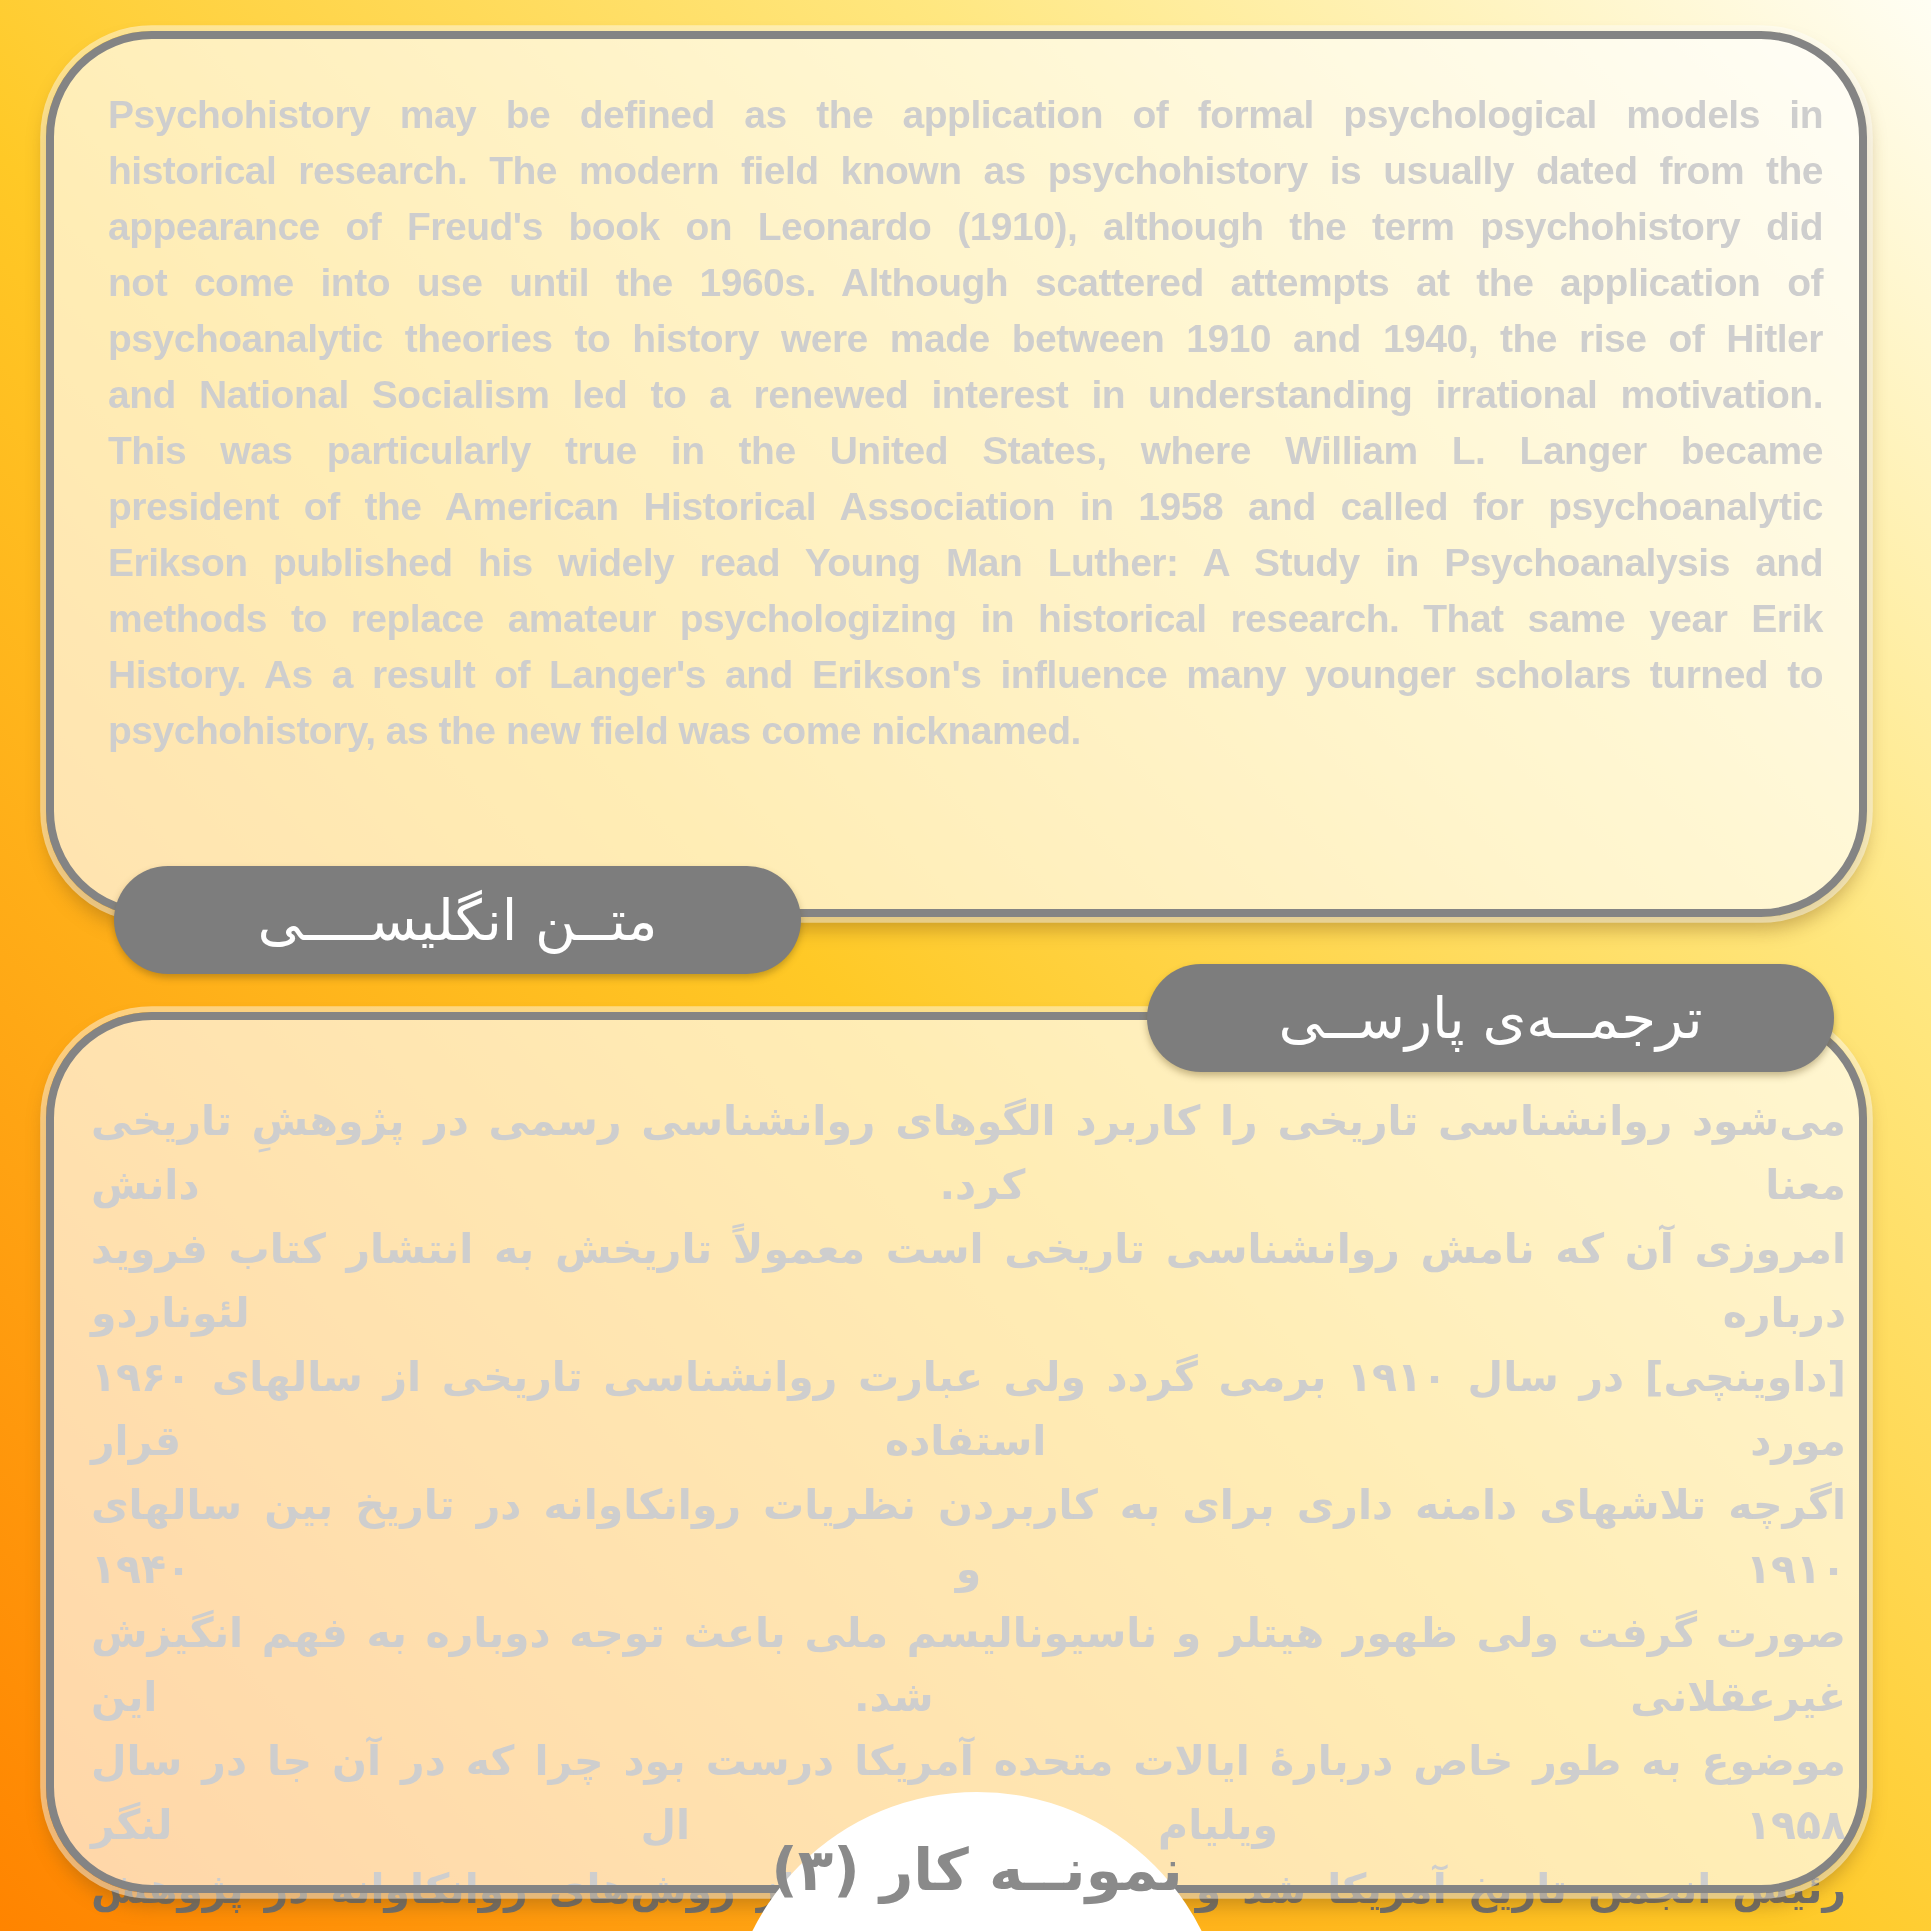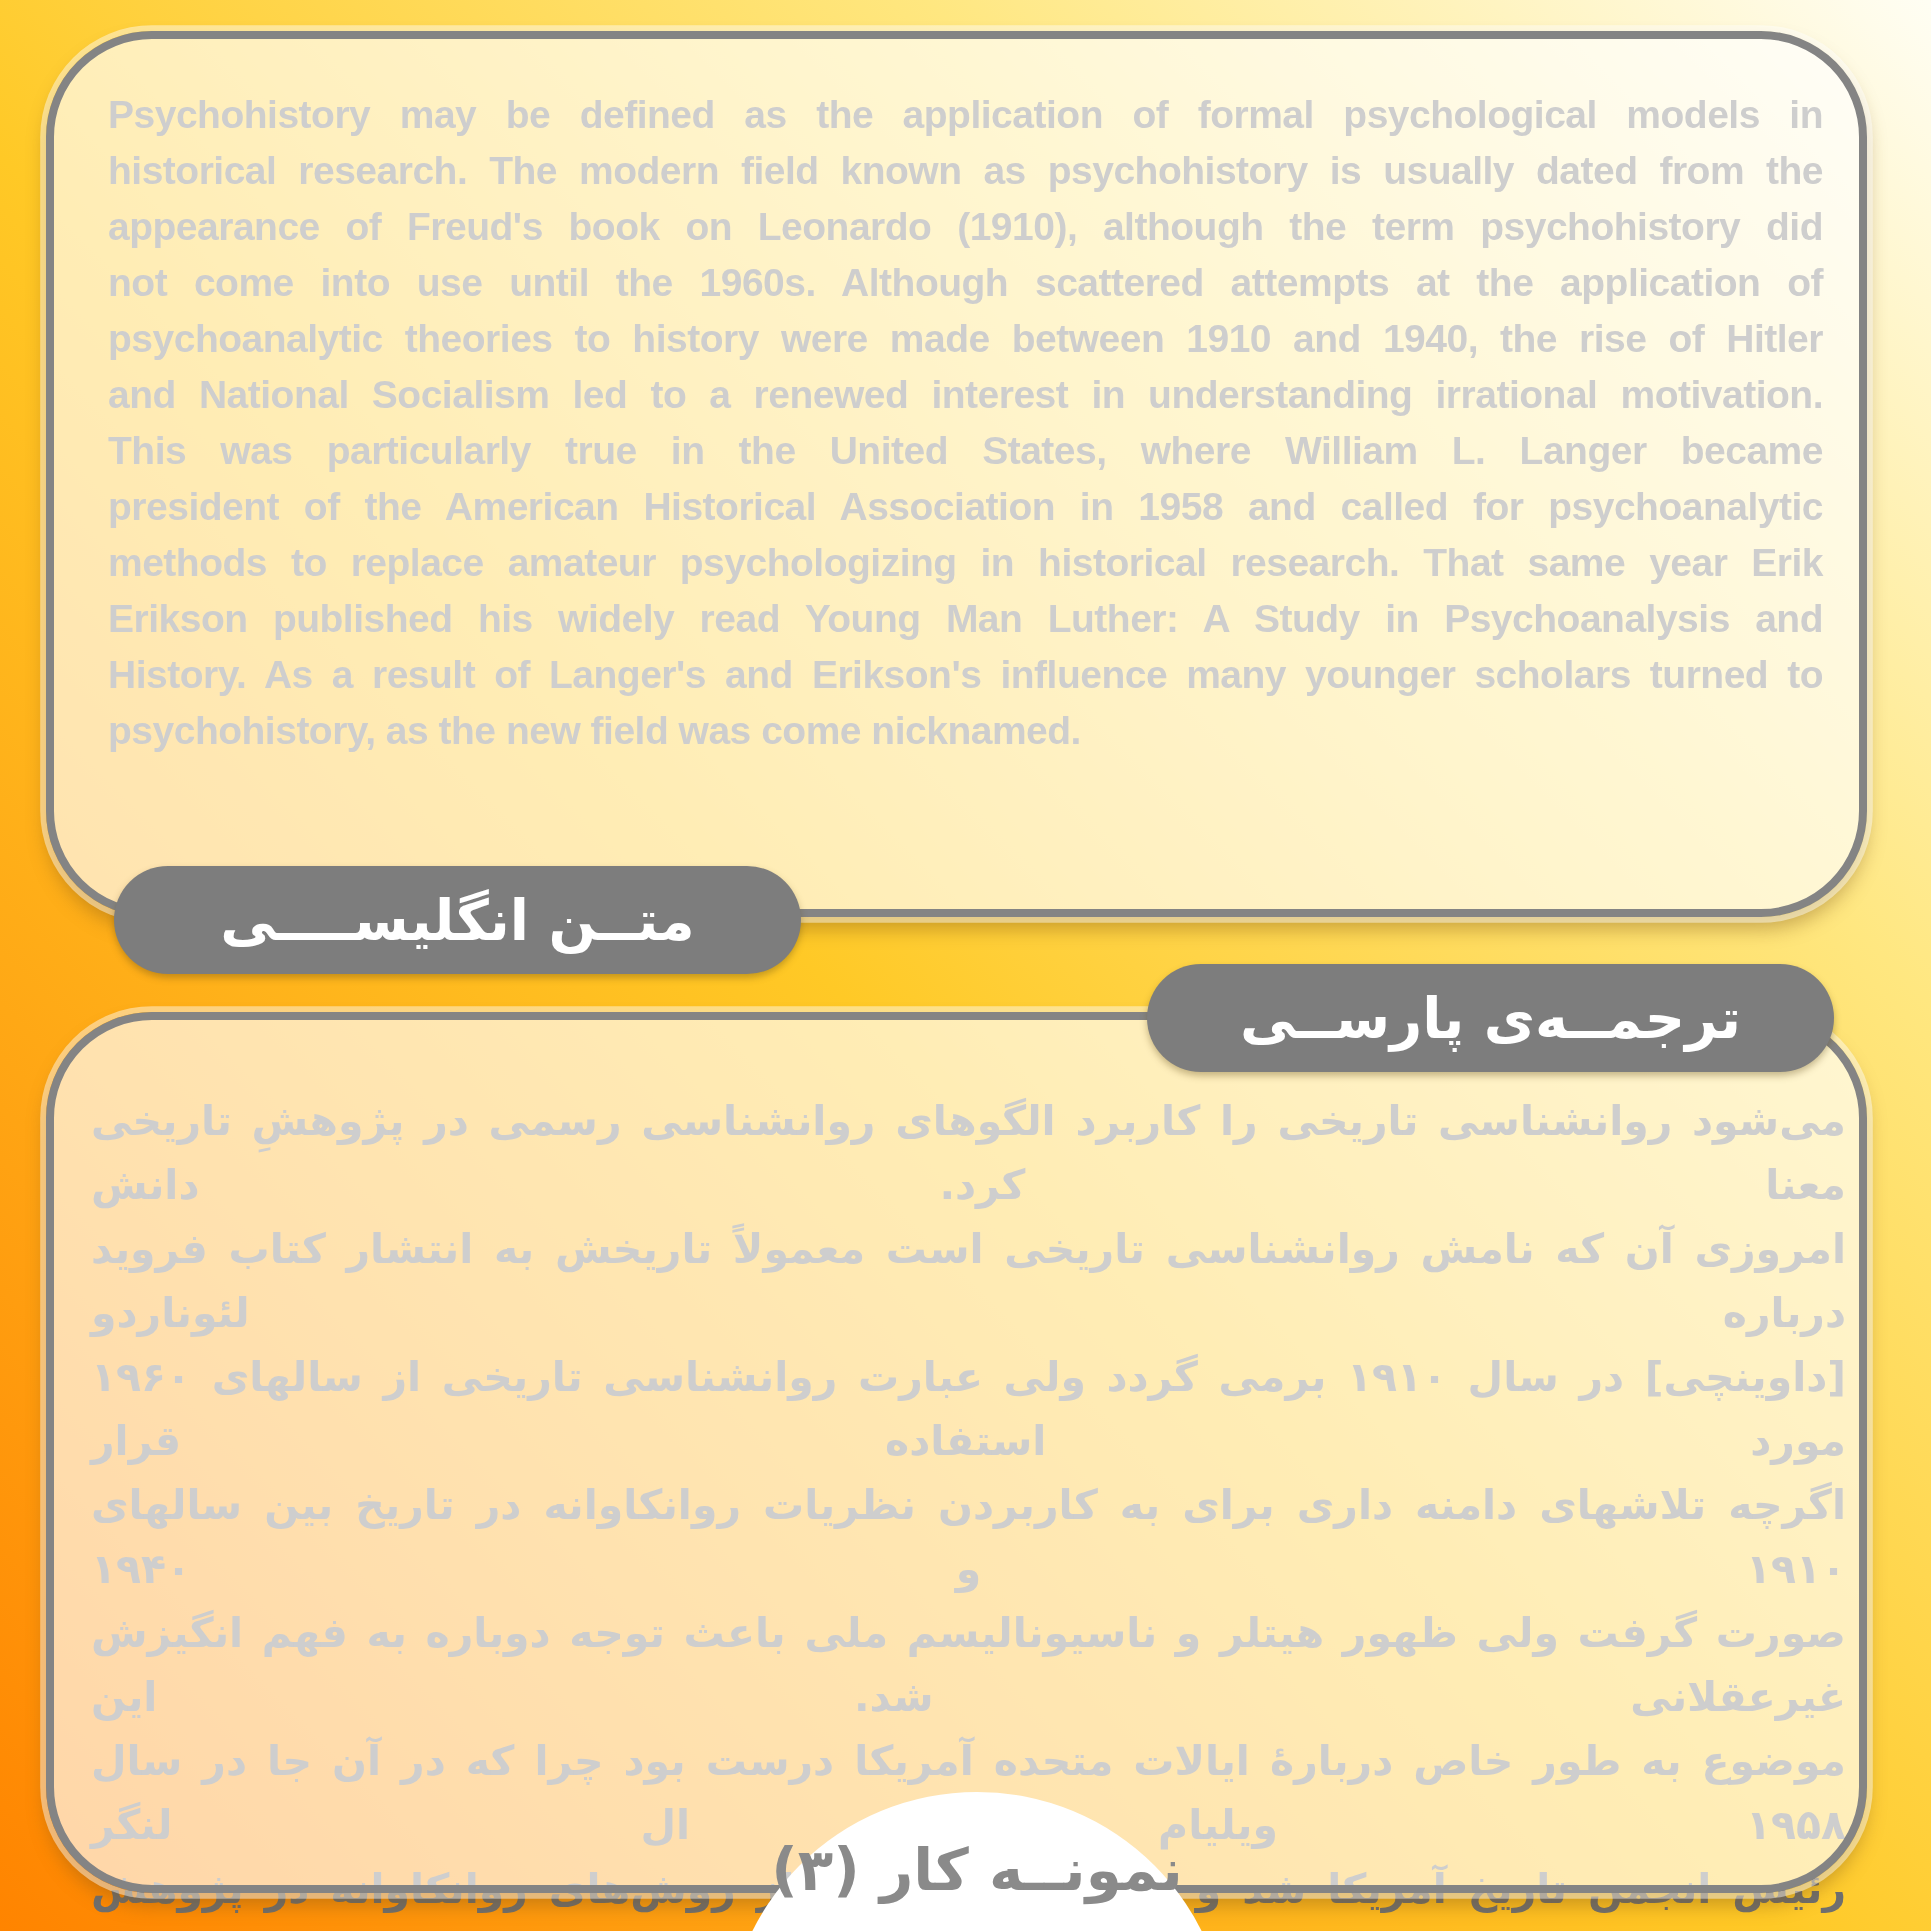--- a/index.html
+++ b/index.html
@@ -33,21 +33,21 @@
     direction:rtl;
     font-size:41px;line-height:64px;
   }
   .pline{text-align:justify;text-align-last:justify;text-justify:inter-word;}
   .pline.plast{text-align-last:right;}
   .pill{
     position:absolute;height:108px;
     background:#7D7D7D;
     border-radius:56px;
     display:flex;align-items:center;justify-content:center;
-    color:#FFFFFF;font-weight:bold;font-size:56px;
+    color:#FFFFFF;font-weight:normal;font-size:56px;
     direction:rtl;
     z-index:3;
     box-shadow:0 3.9px 7.7px rgba(90,70,20,0.35);
   }
   #english-label-pill{left:114px;top:866px;width:687px;}
   #persian-label-pill{left:1147px;top:964px;width:687px;}
   #work-sample-badge{
     position:absolute;left:726px;top:1792px;width:502px;height:502px;
     background:#FFFFFF;border-radius:50%;
     z-index:5;
@@ -67,22 +67,22 @@
 
 <div class="textblock" id="english-text">
   <div class="eline">Psychohistory may be defined as the application of formal psychological models in</div>
   <div class="eline">historical research. The modern field known as psychohistory is usually dated from the</div>
   <div class="eline">appearance of Freud's book on Leonardo (1910), although the term psychohistory did</div>
   <div class="eline">not come into use until the 1960s. Although scattered attempts at the application of</div>
   <div class="eline">psychoanalytic theories to history were made between 1910 and 1940, the rise of Hitler</div>
   <div class="eline">and National Socialism led to a renewed interest in understanding irrational motivation.</div>
   <div class="eline">This was particularly true in the United States, where William L. Langer became</div>
   <div class="eline">president of the American Historical Association in 1958 and called for psychoanalytic</div>
+  <div class="eline">Erikson published his widely read Young Man Luther: A Study in Psychoanalysis and</div>
   <div class="eline">methods to replace amateur psychologizing in historical research. That same year Erik</div>
-  <div class="eline">Erikson published his widely read Young Man Luther: A Study in Psychoanalysis and</div>
   <div class="eline">History. As a result of Langer's and Erikson's influence many younger scholars turned to</div>
   <div class="eline final">psychohistory, as the new field was come nicknamed.</div>
 </div>
 
 <div class="pill" id="english-label-pill">
   <span>متــن انگلیســــی</span>
 </div>
 
 <div class="panel" id="persian-panel"></div>
 

